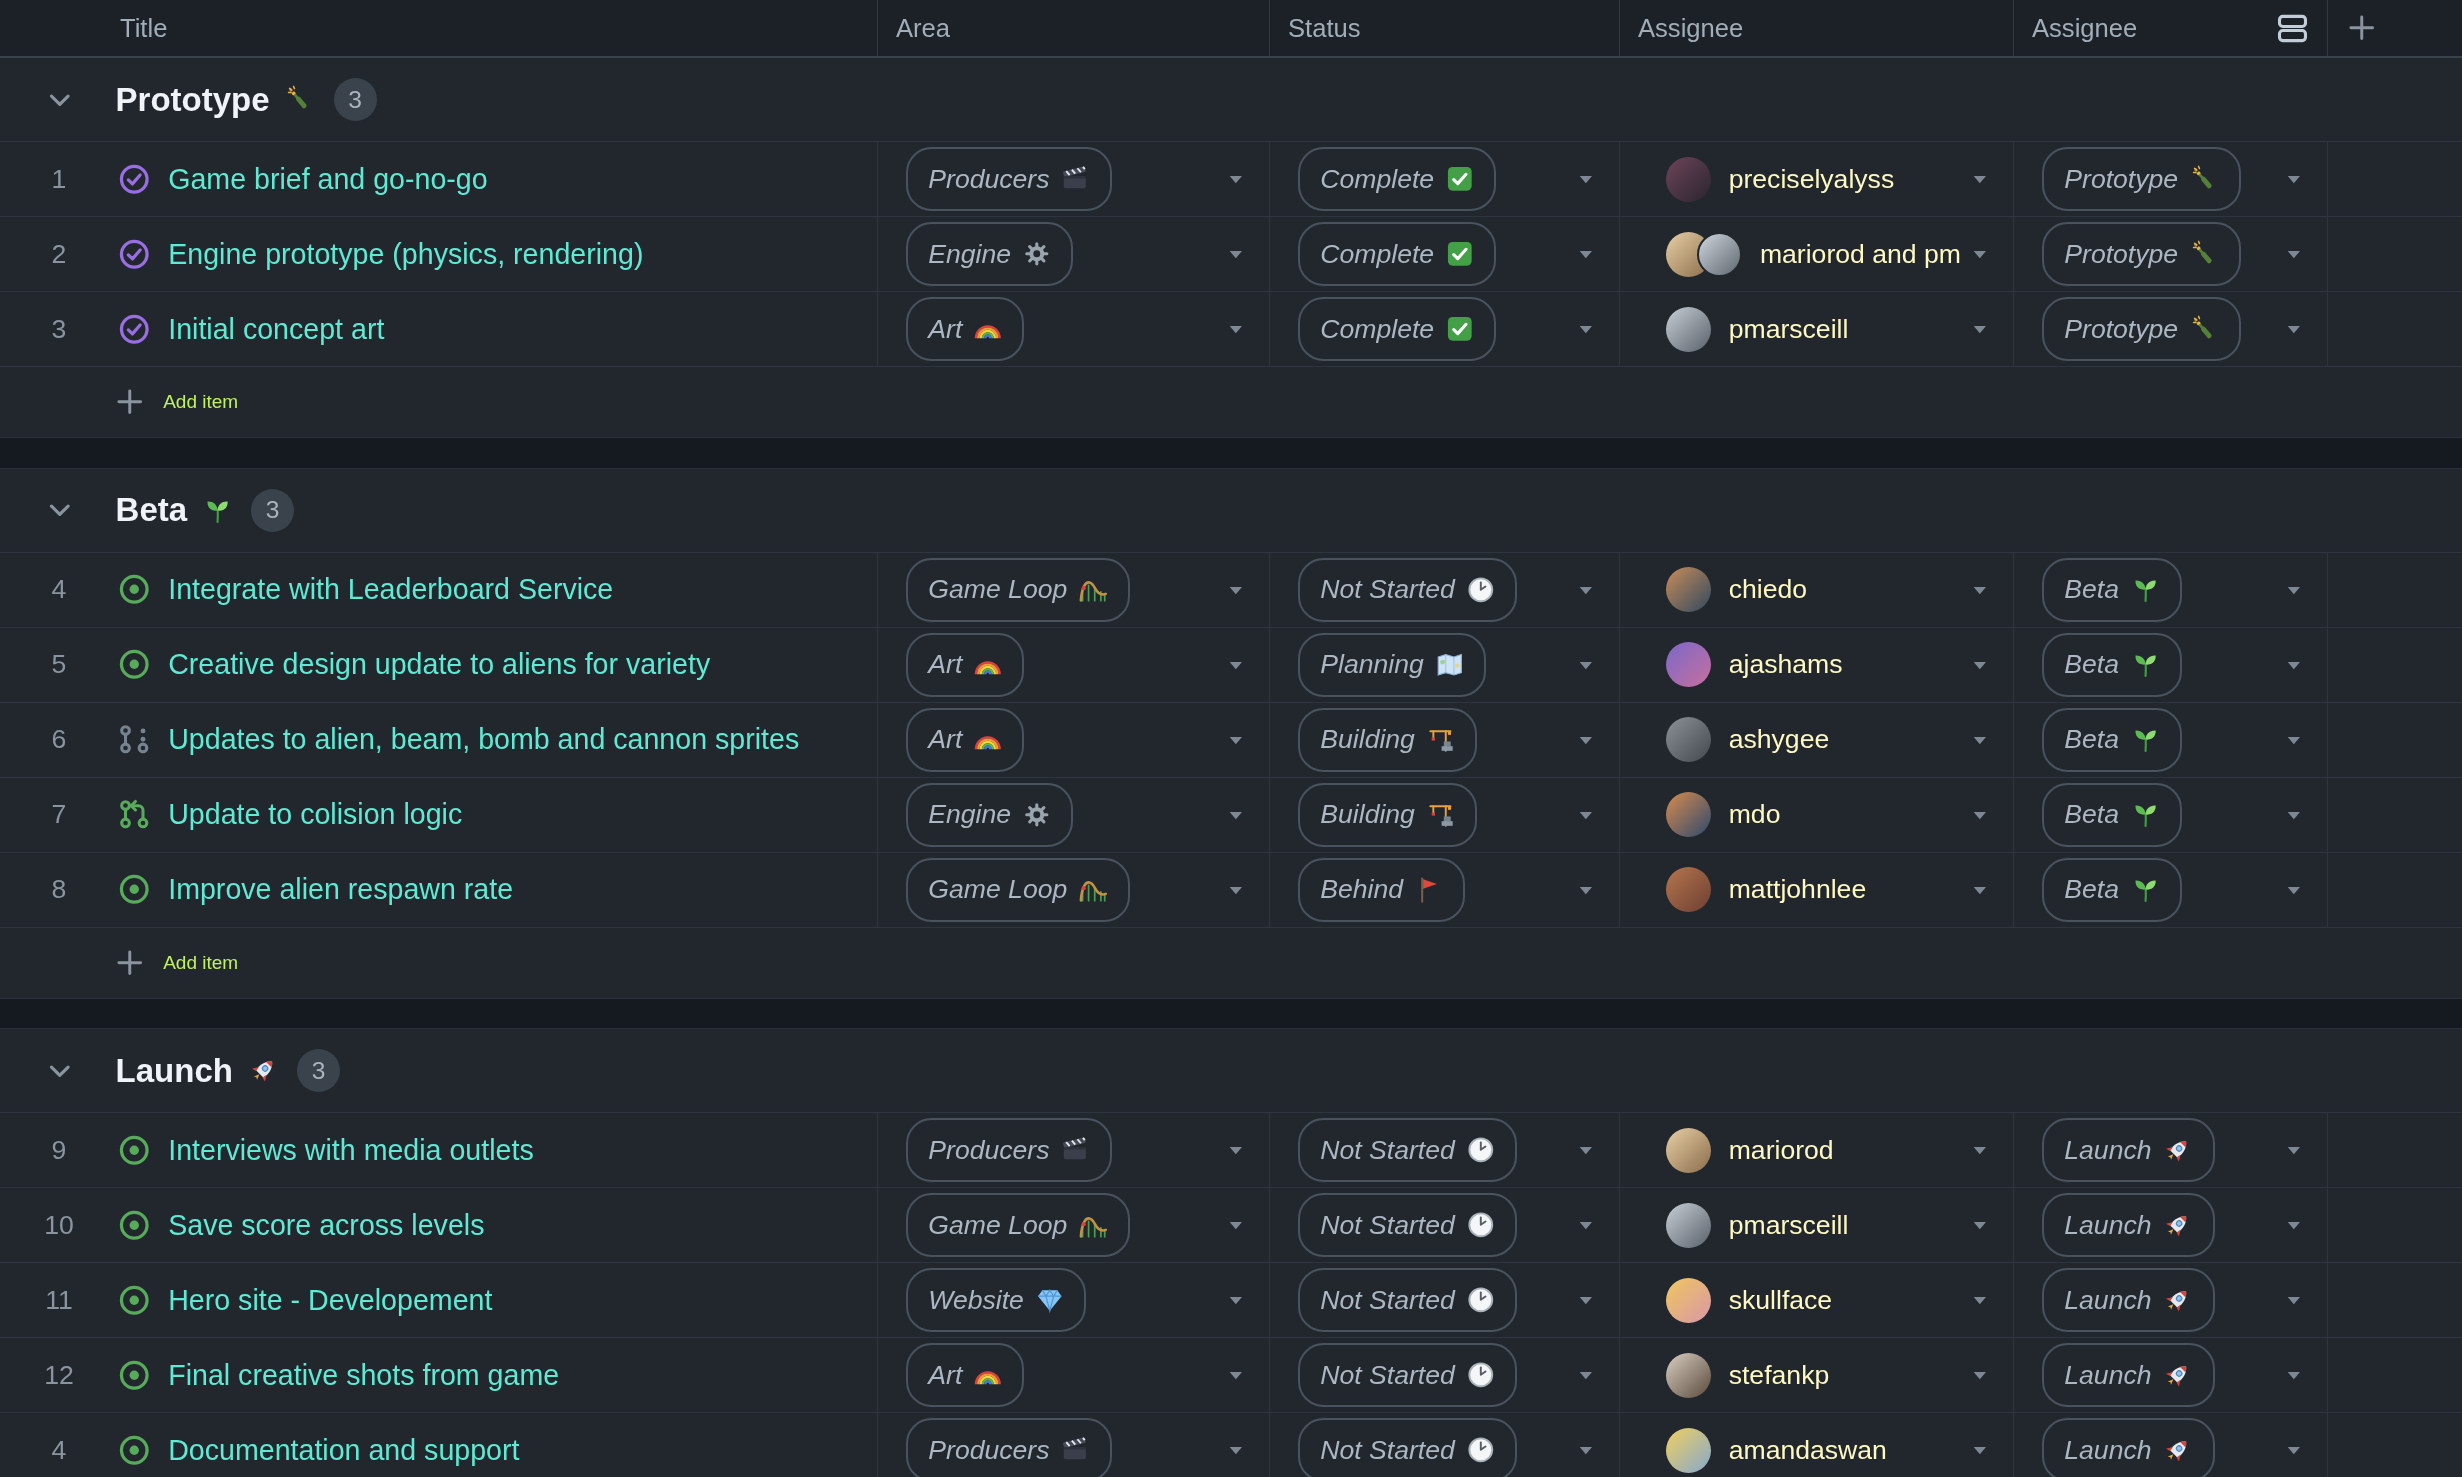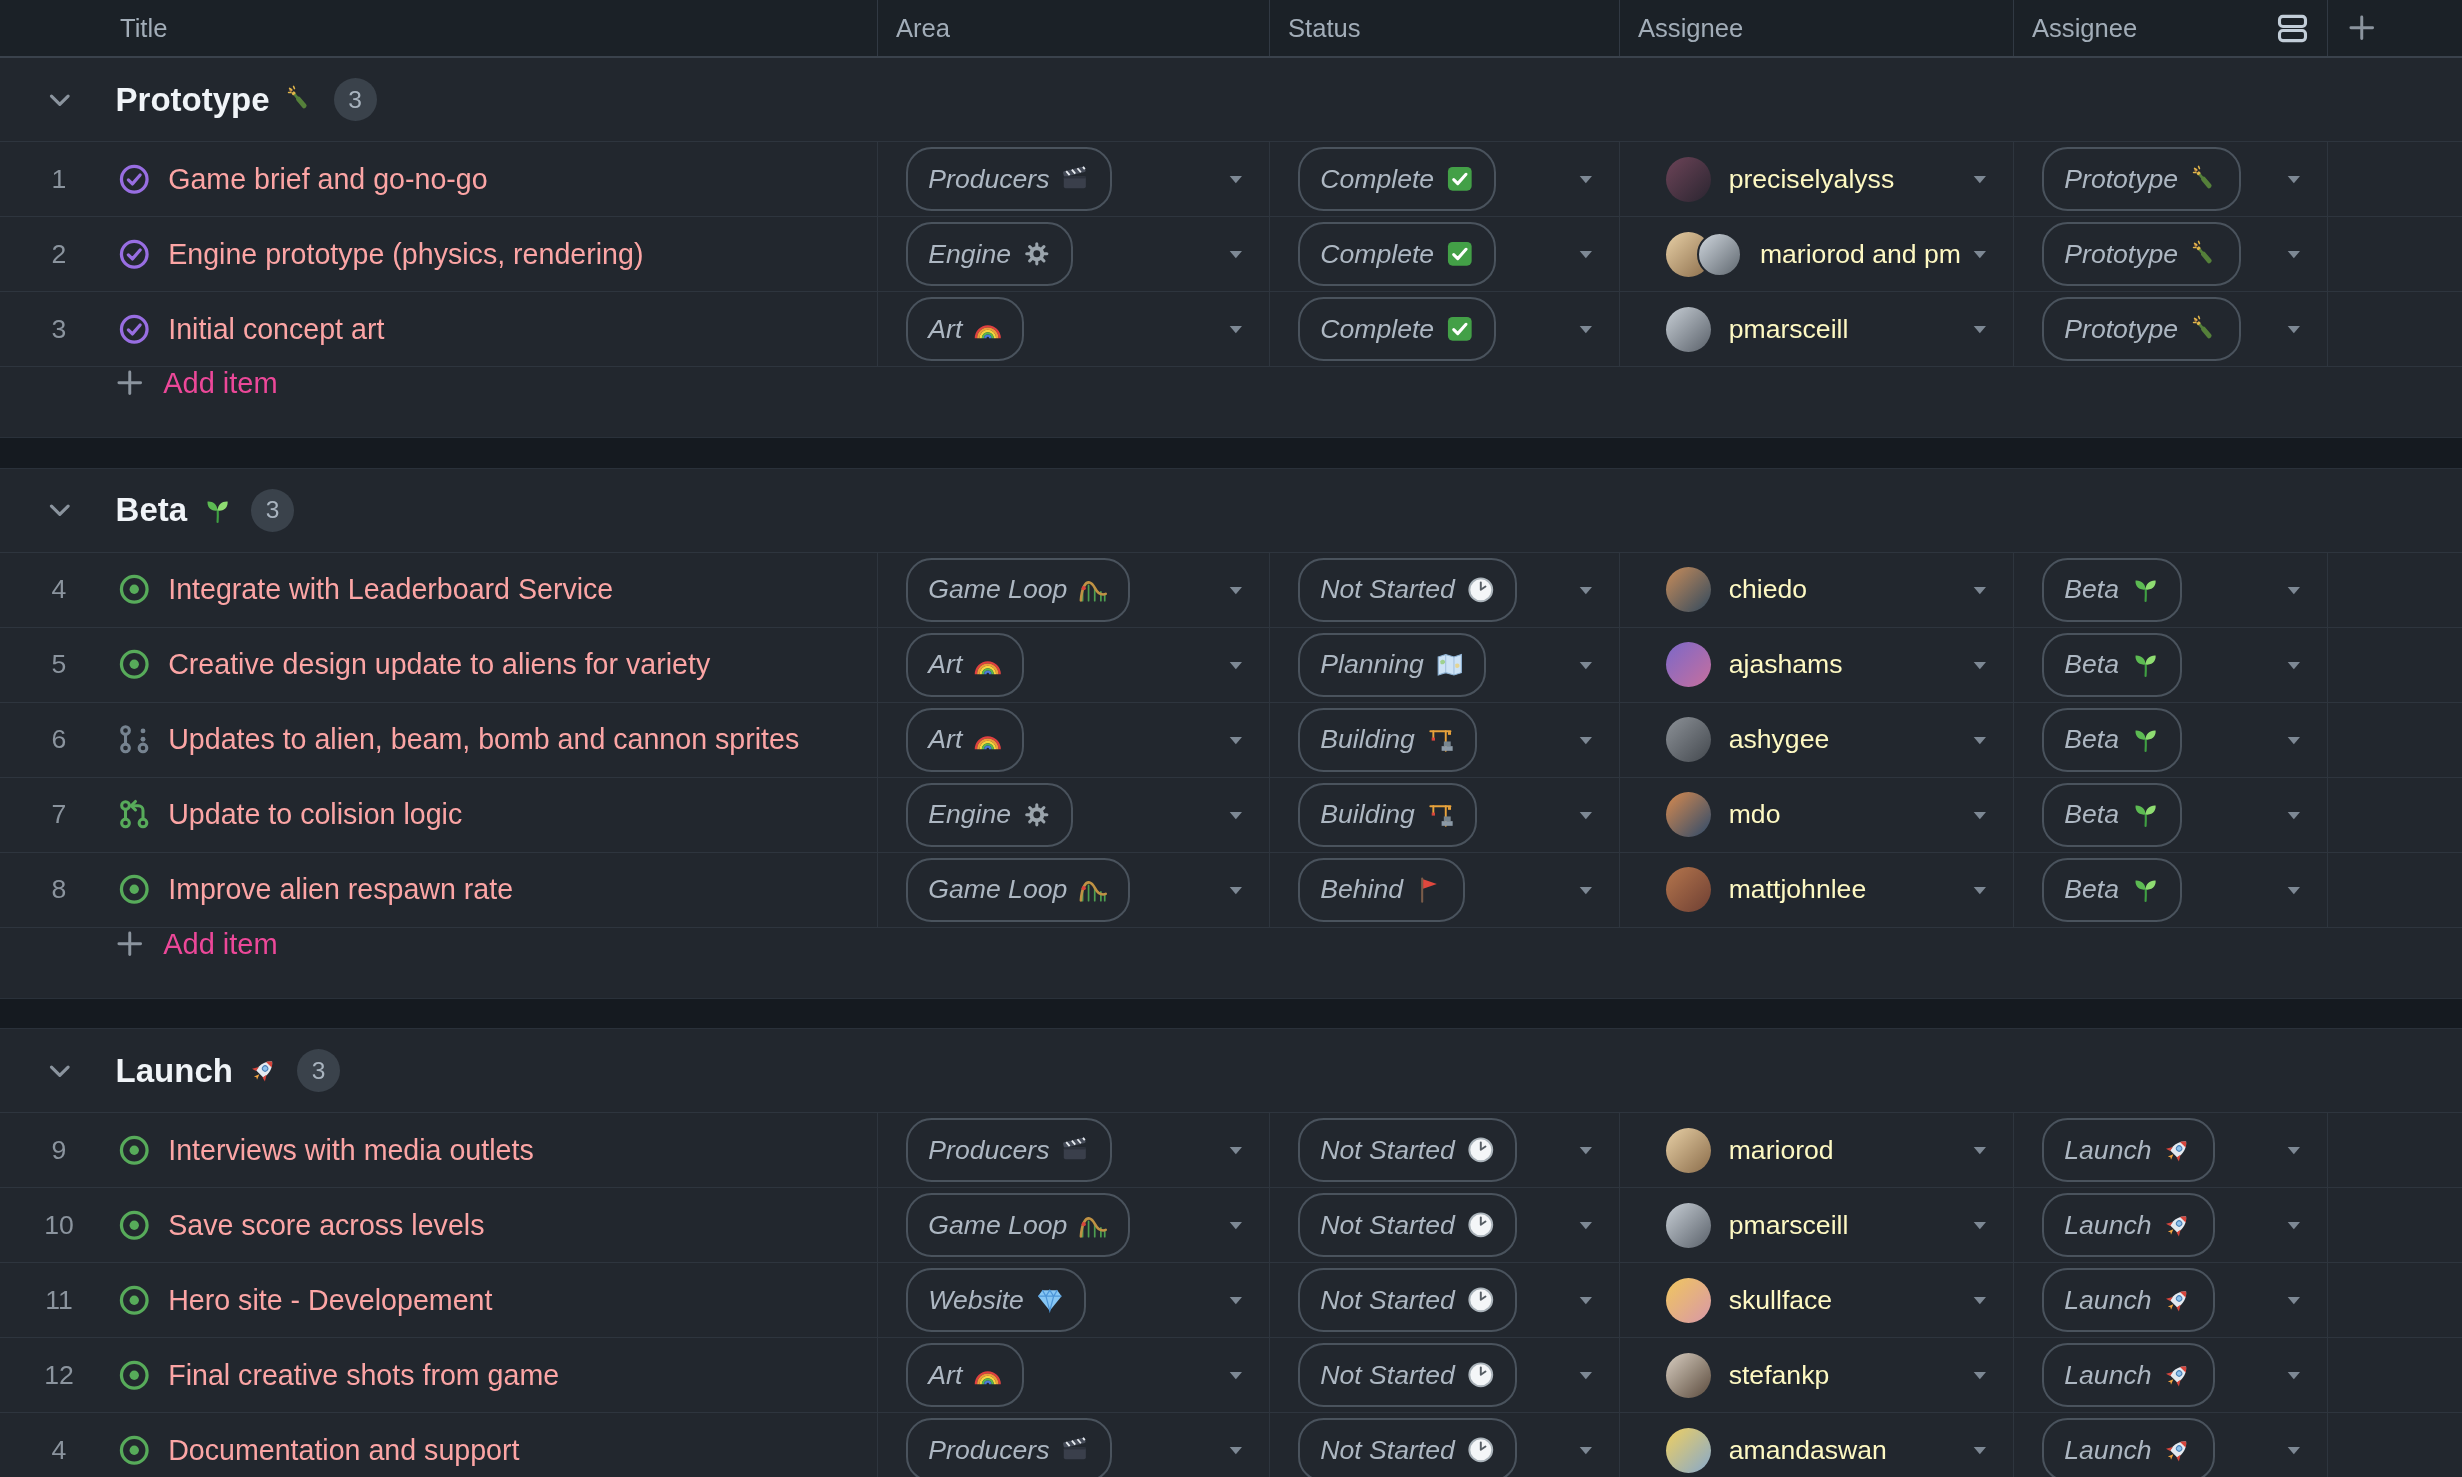--- a/index.html
+++ b/index.html
@@ -28,35 +28,35 @@
   .gemoji{ margin-left:15.8px; display:flex; align-items:center; }
   .count{ margin-left:19.7px; width:43px; height:43px; border-radius:50%; background:#3a424b;
           color:#a9b4bf; font-size:24.6px; display:flex; align-items:center; justify-content:center; }
 
   
   .row{ height:75px; background:#22272e; border-top:1px solid #2e353e; }
   .cell{ position:relative; display:flex; align-items:center; border-left:1px solid #2e353e; overflow:hidden; }
   .cell:first-child{ border-left:none; }
   .num{ width:118px; text-align:center; font-size:26.6px; color:#8b949e; flex:none; }
   .type-ico{ flex:none; margin-right:17.7px; display:flex; align-items:center; }
-  .title-text{ font-size:28.6px; color:#fca5a5; white-space:nowrap; }
+  .title-text{ font-size:28.6px; color:#5eead4; white-space:nowrap; }
   .pill{ display:inline-flex; align-items:center; gap:11.8px; height:64px; padding:0 20.7px;
          border:2px solid #4a535d; border-radius:25.6px; font-size:26.6px; color:#adb7c2;
          margin-left:27.6px; white-space:nowrap;font-style:italic; }
   .pill .ico{ display:flex; align-items:center; }
   .caret{ position:absolute; right:23.6px; top:50%; transform:translateY(-50%); display:flex; }
   .c-assignee{ padding-left:46px; }
   .avatars{ display:flex; align-items:center; }
   .avatar{ width:45px; height:45px; border-radius:50%; flex:none; }
   .avatar + .avatar{ margin-left:-13.8px; border:2px solid #22272e; }
   .aname{ margin-left:17.7px; font-size:26.6px; color:#fef9c3; white-space:nowrap; }
 
   
-  .add-row{ height:71px; background:#22272e; border-top:1px solid #2e353e; display:flex; align-items:flex-start;
-            padding-left:114px; color:#ec4899; font-size:29px; cursor:pointer; }
+  .add-row{ height:71px; background:#22272e; border-top:1px solid #2e353e; display:flex; align-items:center;
+            padding-left:114px; color:#bef264; font-size:19px; cursor:pointer; }
   .add-row .plus{ display:flex; align-items:center; margin-right:17.7px; }
   .group-gap{ height:31.5px; background:#151a20; border-top:1px solid #2a313a; border-bottom:1px solid #2a313a; }
 
   .ico{ display:inline-flex; align-items:center; justify-content:center; }
   .ico svg{ display:block; }
 </style>
 </head>
 <body>
 
 <div class="app">

